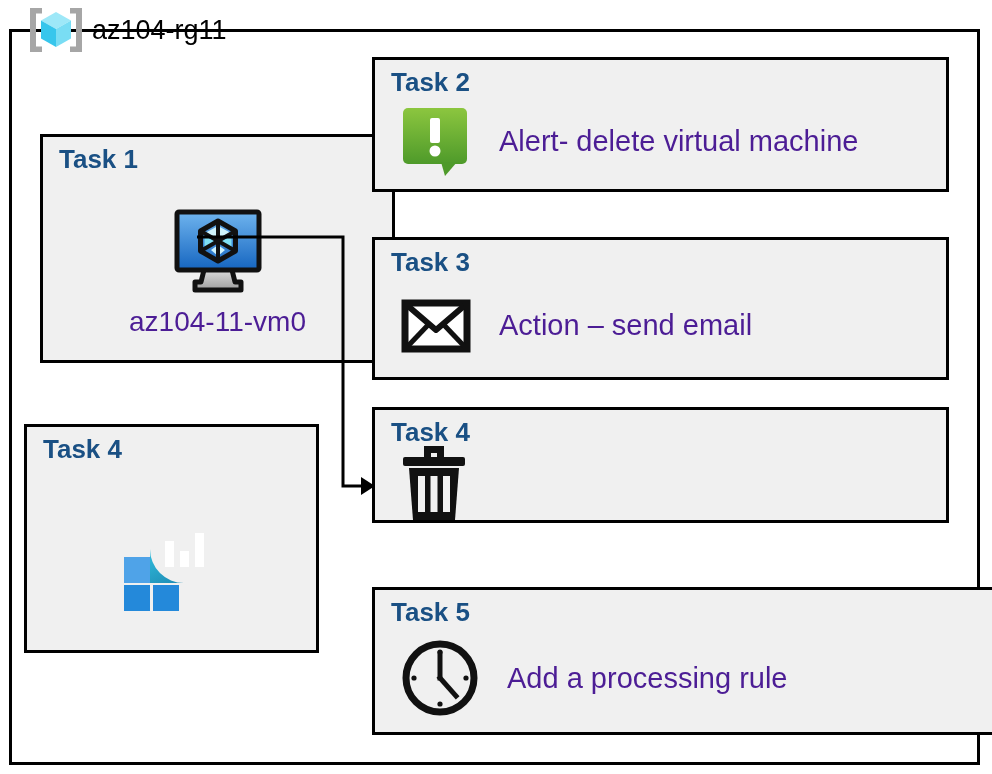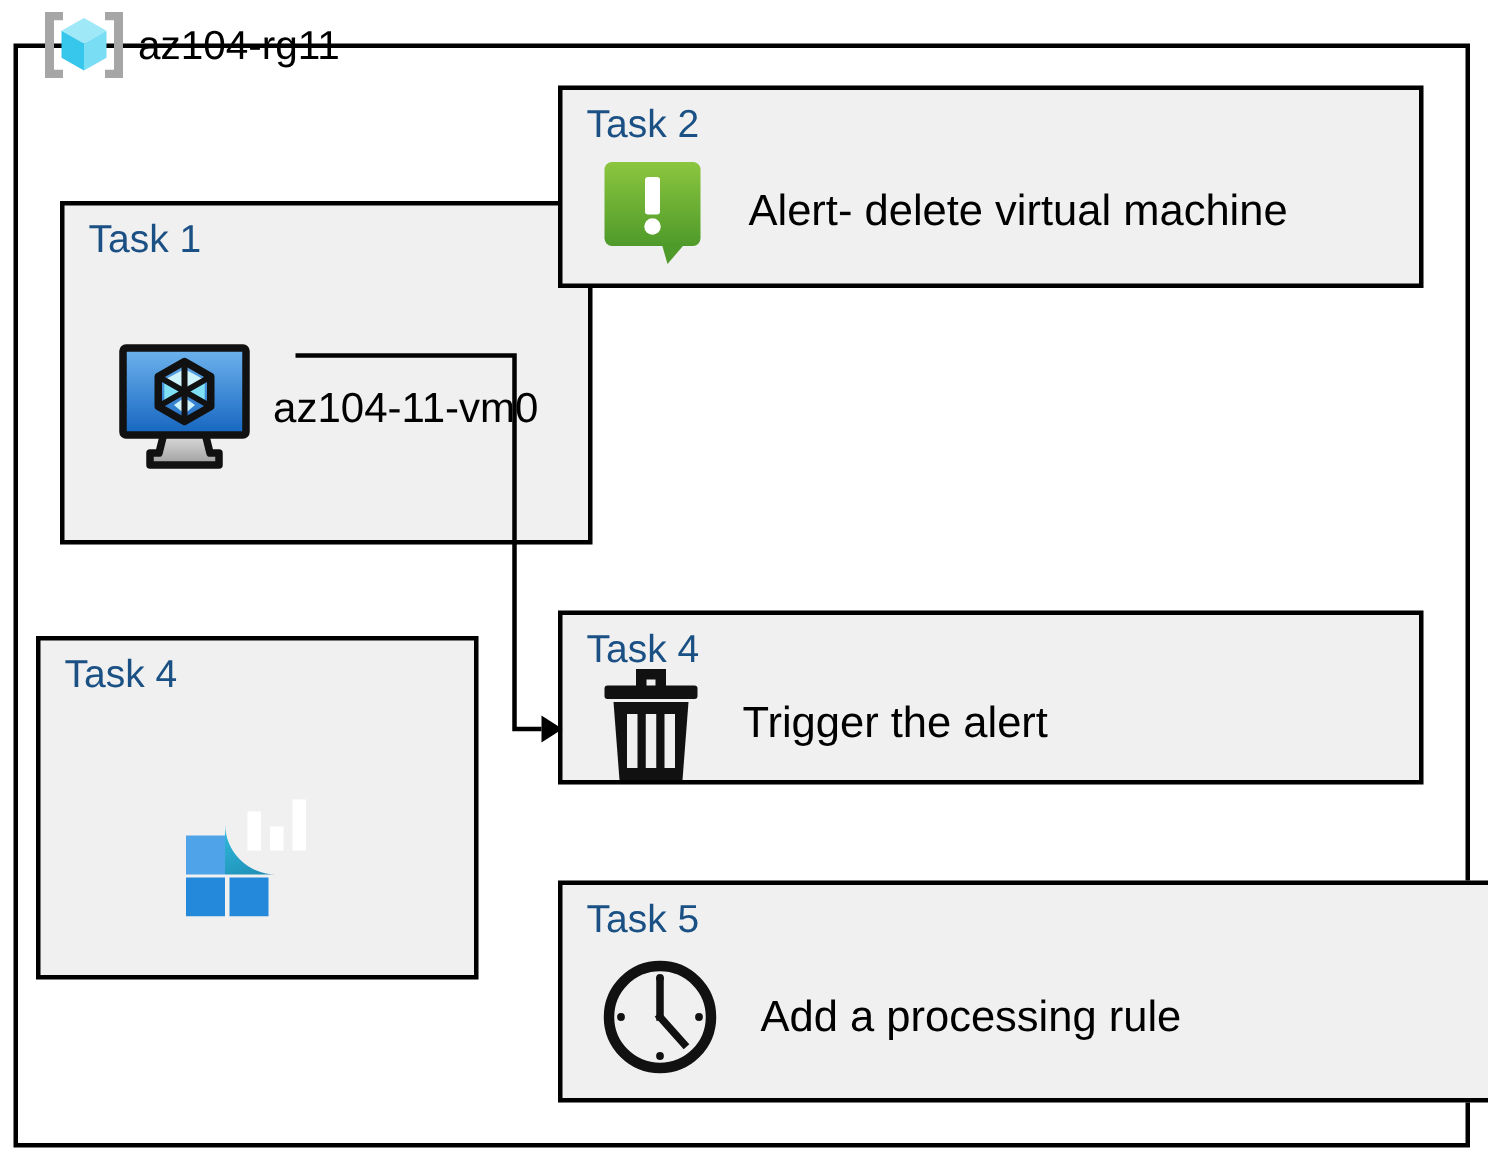--- a/index.html
+++ b/index.html
@@ -64,41 +64,41 @@
     position: absolute;
     box-sizing: border-box;
     background: #f0f0f0;
     border: 3px solid #000000;
   }
   .task-label {
     position: absolute;
     left: 16px;
     top: 8px;
     font-size: 26px;
-    font-weight: normal;
+    font-weight: bold;
     color: #1A5084;
     letter-spacing: 0px;
     line-height: 1.1;
   }
   .task-text {
     font-size: 29px;
-    color: #000000;
+    color: #4c1d95;
     white-space: nowrap;
     line-height: 1;
   }
 
   
   .vbox-inner {
     position: absolute;
     left: 0;
     right: 0;
     top: 46px;
     bottom: 0;
     display: flex;
-    flex-direction: row;
+    flex-direction: column;
     align-items: center;
     justify-content: center;
     gap: 12px;
   }
   .vbox-inner .task-text { font-size: 28px; }
 
   
   .hbox-inner {
     position: absolute;
     left: 26px;
@@ -240,39 +240,52 @@
           <rect x="2" y="2" width="64" height="56" rx="5" fill="url(#alertGrad)"></rect>
           <path d="M40 56 L56 56 L44 70 Z" fill="#4E9A2A"></path>
           <rect x="29" y="12" width="10" height="25" rx="2" fill="#ffffff"></rect>
           <circle cx="34" cy="45" r="5.5" fill="#ffffff"></circle>
         </svg>
       </span>
       <span class="task-text">Alert- delete virtual machine</span>
     </div>
   </div>
 
+  <div class="task-box" id="task3">
+    <div class="task-label">Task 3</div>
+    <div class="hbox-inner">
+      <span class="icon-slot">
+        <svg width="70" height="54" viewBox="0 0 70 54" xmlns="http://www.w3.org/2000/svg">
+          <rect x="4" y="4" width="62" height="46" fill="#ffffff" stroke="#111111" stroke-width="7"></rect>
+          <path d="M7 7 L35 31 L63 7" fill="none" stroke="#111111" stroke-width="6" stroke-linejoin="round"></path>
+          <path d="M7 47 L27 26" fill="none" stroke="#111111" stroke-width="5"></path>
+          <path d="M63 47 L43 26" fill="none" stroke="#111111" stroke-width="5"></path>
+        </svg>
+      </span>
+      <span class="task-text">Action – send email</span>
+    </div>
+  </div>
 
   <div class="task-box" id="task4">
     <div class="task-label">Task 4</div>
     <div class="hbox-inner">
       <span class="icon-slot">
         <svg width="66" height="80" viewBox="0 0 66 80" xmlns="http://www.w3.org/2000/svg">
 
           <path d="M23 4 L43 4 L43 16 L36 16 L36 11 L30 11 L30 16 L23 16 Z" fill="#111111"></path>
 
           <rect x="2" y="15" width="62" height="9" rx="2" fill="#111111"></rect>
 
           <path d="M8 26 L58 26 L54 78 L12 78 Z" fill="#111111"></path>
 
           <rect x="17" y="34" width="7" height="36" fill="#f0f0f0"></rect>
           <rect x="29.5" y="34" width="7" height="36" fill="#f0f0f0"></rect>
           <rect x="42" y="34" width="7" height="36" fill="#f0f0f0"></rect>
         </svg>
       </span>
-      <span class="task-text">Trigger the alert</span>
     </div>
   </div>
 
   <div class="task-box" id="task5">
     <div class="task-label">Task 5</div>
     <div class="hbox-inner">
       <span class="icon-slot">
         <svg width="78" height="78" viewBox="0 0 78 78" xmlns="http://www.w3.org/2000/svg">
           <circle cx="39" cy="39" r="34" fill="none" stroke="#111111" stroke-width="7"></circle>
           <circle cx="39" cy="13" r="2.6" fill="#111111"></circle>

